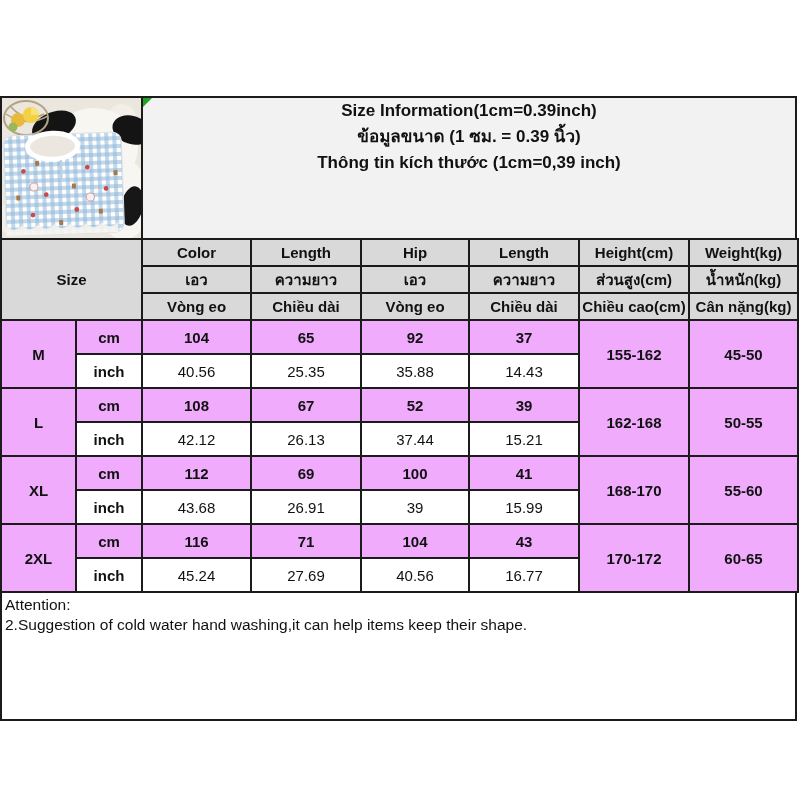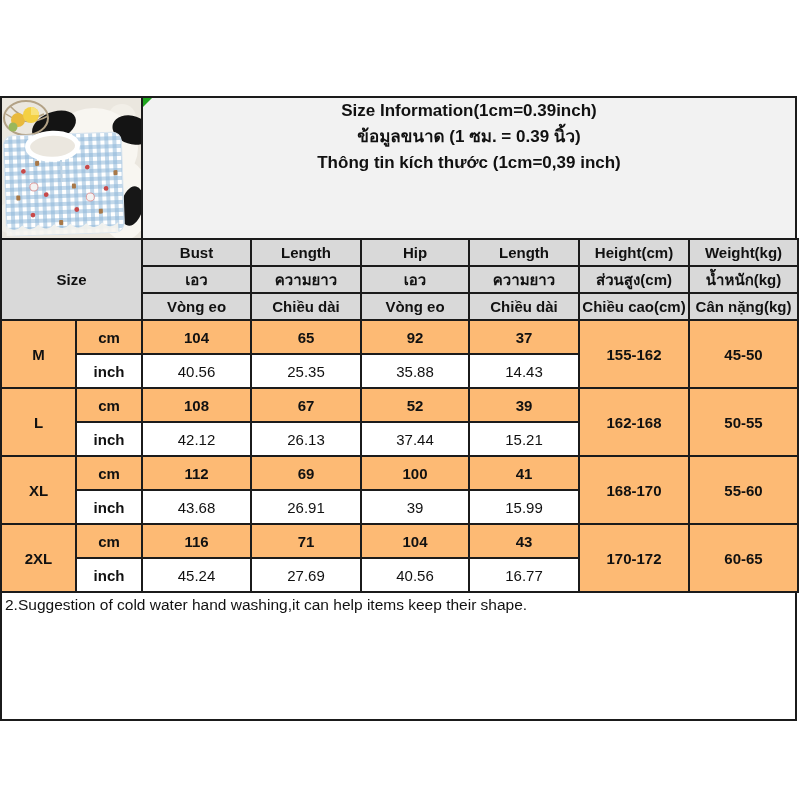--- a/index.html
+++ b/index.html
@@ -18,21 +18,21 @@
   .title-line{font-weight:bold;font-size:17px;line-height:26px;white-space:nowrap;}
   .corner-marker{position:absolute;top:0;left:0;width:0;height:0;
     border-top:9px solid #1fa51f;border-right:9px solid transparent;}
 
   
   table.size-table{border-collapse:collapse;table-layout:fixed;width:797px;margin-top:-2px;}
   table.size-table td{border:2px solid #1b1b1b;text-align:center;vertical-align:middle;padding:0;overflow:hidden;}
   tr.hrow td{height:25px;background:#d9d9d9;font-weight:bold;font-size:15px;}
   td.size-cell{background:#dcdcdc;font-size:28px;font-weight:bold;}
   td.szlab{background:#dcdcdc;font-weight:bold;font-size:17px;}
-  tr.cmrow td{height:32px;background:#fdba74;font-size:15px;font-weight:bold;}
+  tr.cmrow td{height:32px;background:#f0abfc;font-size:15px;font-weight:bold;}
   tr.inrow td{height:32px;background:#ffffff;font-size:15px;font-weight:normal;}
   tr.inrow td.unit{font-weight:bold;border-radius:7px;}
   td.hw{background:#efefef;font-weight:600;font-size:15px;margin-left:6px;}
 
   
   .attention{margin-top:-2px;border:2px solid #1b1b1b;box-sizing:border-box;height:130px;
     background:#ffffff;padding:2px 3px;font-size:15.5px;line-height:20px;}
 </style>
 </head>
 <body>
@@ -116,21 +116,21 @@
           <col style="width:109px">
           <col style="width:110px">
         <col style="width:108px">
           <col style="width:110px">
           <col style="width:110px">
           <col style="width:109px">
       </colgroup>
       <tbody>
         <tr class="hrow">
           <td class="size-cell" rowspan="3" colspan="2">Size</td>
-          <td>Bust</td>
+          <td>Color</td>
           <td>Length</td>
           <td>Hip</td>
           <td>Length</td>
           <td>Height(cm)</td>
           <td>Weight(kg)</td>
         </tr>
         <tr class="hrow">
           <td>เอว</td>
           <td>ความยาว</td>
           <td>เอว</td>
@@ -215,17 +215,18 @@
           <td class="unit">inch</td>
           <td>45.24</td>
           <td>27.69</td>
           <td>40.56</td>
           <td>16.77</td>
         </tr>
       </tbody>
     </table>
 
     <div class="attention">
+      <div>Attention:</div>
       <div>2.Suggestion of cold water hand washing,it can help items keep their shape.</div>
     </div>
 
   </div>
 </div>
 
 </body></html>

